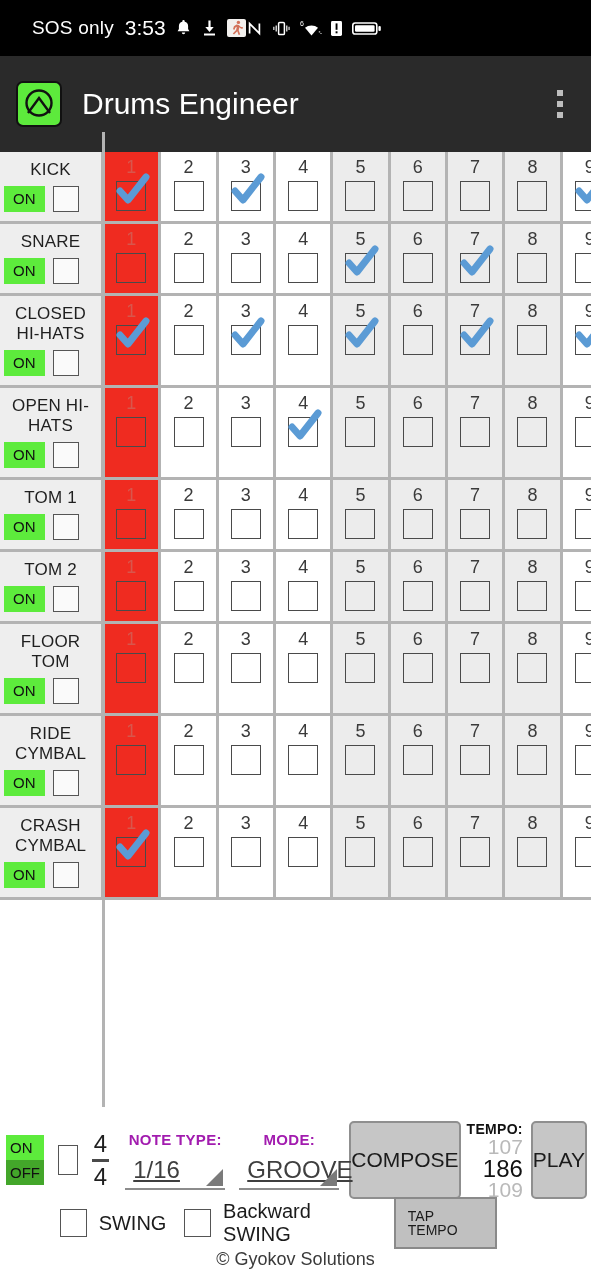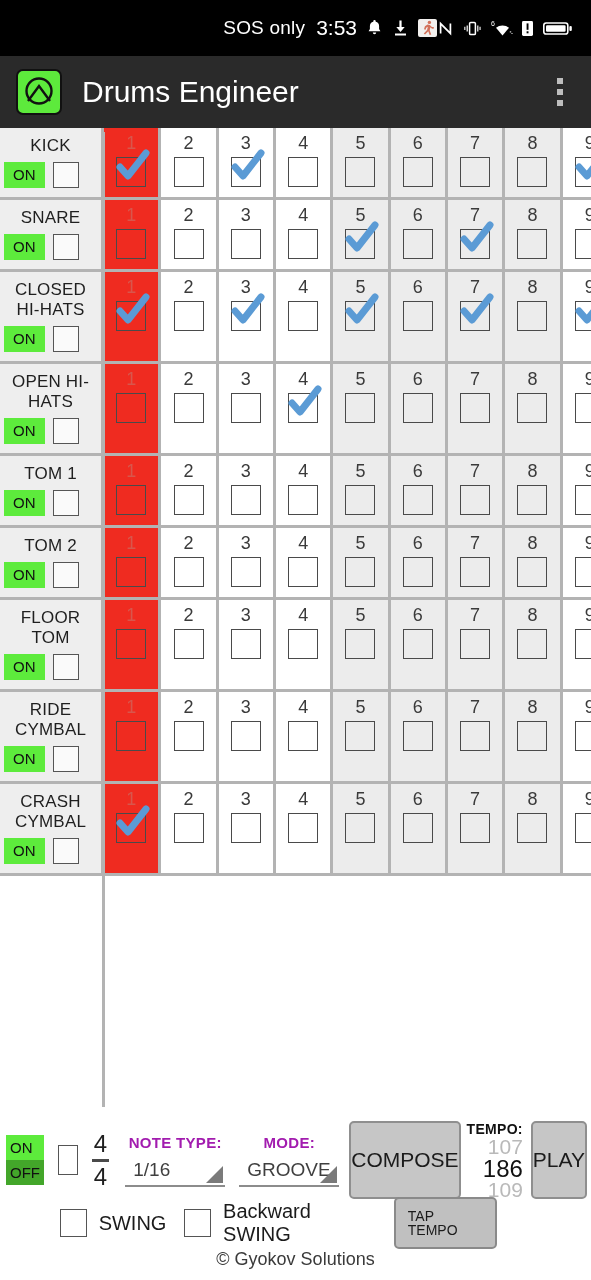--- a/index.html
+++ b/index.html
@@ -7,33 +7,33 @@
     width: 591px; height: 1280px;
     background: #ffffff;
     font-family: "Liberation Sans", sans-serif;
     overflow: hidden;
   }
   .phone { position: relative; width: 591px; height: 1280px; background:#fff; }
 
   
   .statusbar {
     height: 56px; background: #000; color: #fff;
-    display: flex; align-items: center; justify-content: flex-end;
+    display: flex; align-items: center; justify-content: flex-start;
     padding: 0 18px 0 32px;
   }
   .sb-left { display:flex; align-items:center; gap:9px; }
   .sb-carrier { font-size: 19px; letter-spacing:.2px; }
   .sb-time { font-size: 21px; font-weight:500; margin-left:2px; }
   .sb-right { display:flex; align-items:center; gap:9px; }
   .sb-ico { display:inline-flex; align-items:center; justify-content:center; }
   .run-ico{ background:#f2f0ee; border-radius:2px; padding:1px 2px; line-height:1;}
 
   
   .appbar {
-    height: 72px; background:#2a2a2a;
+    height: 96px; background:#2a2a2a;
     display:flex; align-items:center; padding:0 14px 0 16px;
   }
   .app-icon {
     width:46px; height:46px; border-radius:7px; background:#5dea3c;
     border:2px solid #111; display:flex; align-items:center; justify-content:center;
     flex:0 0 auto;
   }
   .app-title { color:#fff; font-size:30px; font-weight:400; margin-left:20px; flex:1;
                white-space:nowrap; }
   .overflow { width:34px; height:46px; display:flex; flex-direction:column;
@@ -89,21 +89,21 @@
   .onoff .off { background:#43a62a; }
   .sq-box { width:30px; height:30px; border:1px solid #555; margin:0 12px 0 14px; }
   .timesig { width:34px; text-align:center; font-size:24px; color:#1f1f1f; line-height:1.05; }
   .timesig hr { border:none; border-top:3px solid #4a4a4a; margin:2px 2px; }
 
   .spinner-group { margin-left:14px; }
   .spin-label { font-size:15px; font-weight:bold; color:#a21caf; letter-spacing:.3px;
                 text-align:center; margin-bottom:6px; }
   .spinner { position:relative; width:100px; border-bottom:2px solid #8c8c8c;
              padding:2px 14px 4px 8px; }
-  .spin-val { font-size:19px; color:#3f3f3f; }
+  .spin-val { font-size:24px; color:#3f3f3f;text-decoration:underline; }
   .spin-arrow { position:absolute; right:2px; bottom:2px; width:0; height:0;
                 border-left:17px solid transparent; border-bottom:17px solid #7a7a7a; }
 
   .big-btn {
     background:#c6c6c6; border:2px solid #8f8f8f; border-radius:5px;
     display:flex; align-items:center; justify-content:center;
     font-size:21px; color:#1b1b1b;
   }
   #compose-button { width:114px; height:78px; margin-left:10px; }
   #play-button    { width:80px;  height:78px; margin-left:8px; }
@@ -111,21 +111,21 @@
   .tempo-box { width:72px; text-align:right; margin-left:6px; }
   .tempo-lbl { font-size:14px; font-weight:bold; color:#111; letter-spacing:.3px; }
   .tempo-prev,.tempo-next { font-size:21px; color:#b9b9b9; line-height:20px; }
   .tempo-cur { font-size:24px; color:#111; line-height:23px; }
 
   .row2 { display:flex; align-items:center; padding:2px 6px 0 14px; height:46px;margin-left:46px; }
   .cb { width:28px; height:28px; border:1px solid #555; background:#fff; }
   .cb-lbl { font-size:20px; color:#1b1b1b; margin:0 18px 0 12px; }
   .tap-btn {
     margin-left:auto; margin-right:88px;
-    background:#c0c0c0; border:2px solid #8a8a8a; border-radius:5px;
+    background:#c0c0c0; border:2px solid #8a8a8a; border-radius:0;
     font-size:14px; color:#1b1b1b; padding:10px 12px; line-height:1;
   }
   .copyright { text-align:center; font-size:18px; color:#3a3a3a; padding:4px 0 10px 0; }
 </style>
 </head>
 <body>
 
 <div class="phone">
 
   <div class="statusbar">

